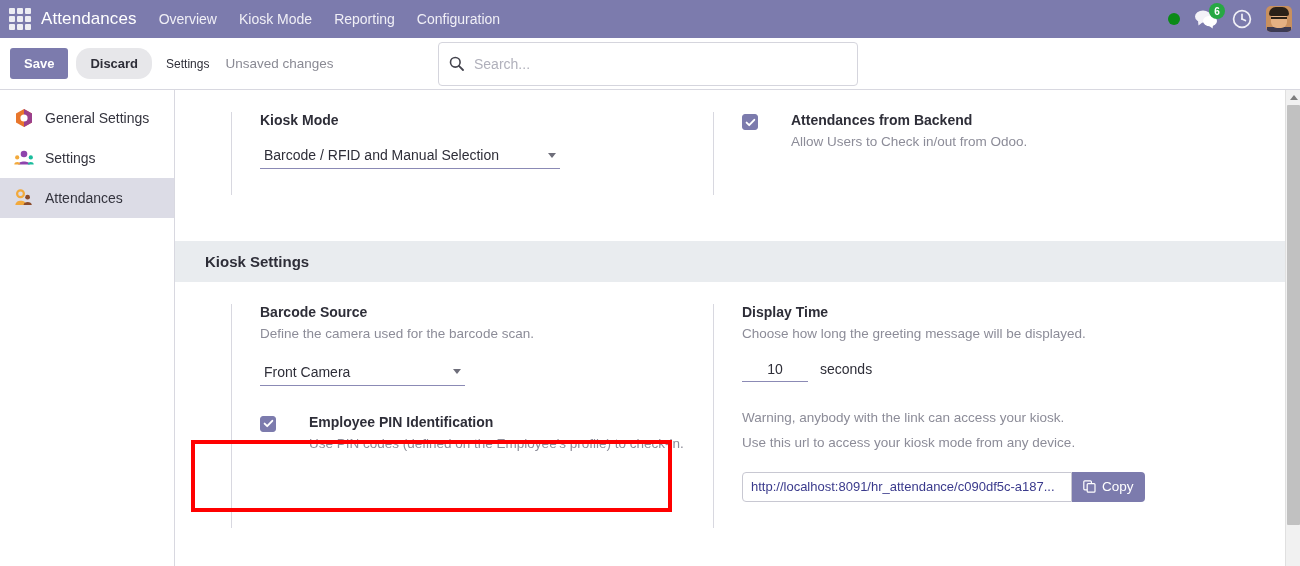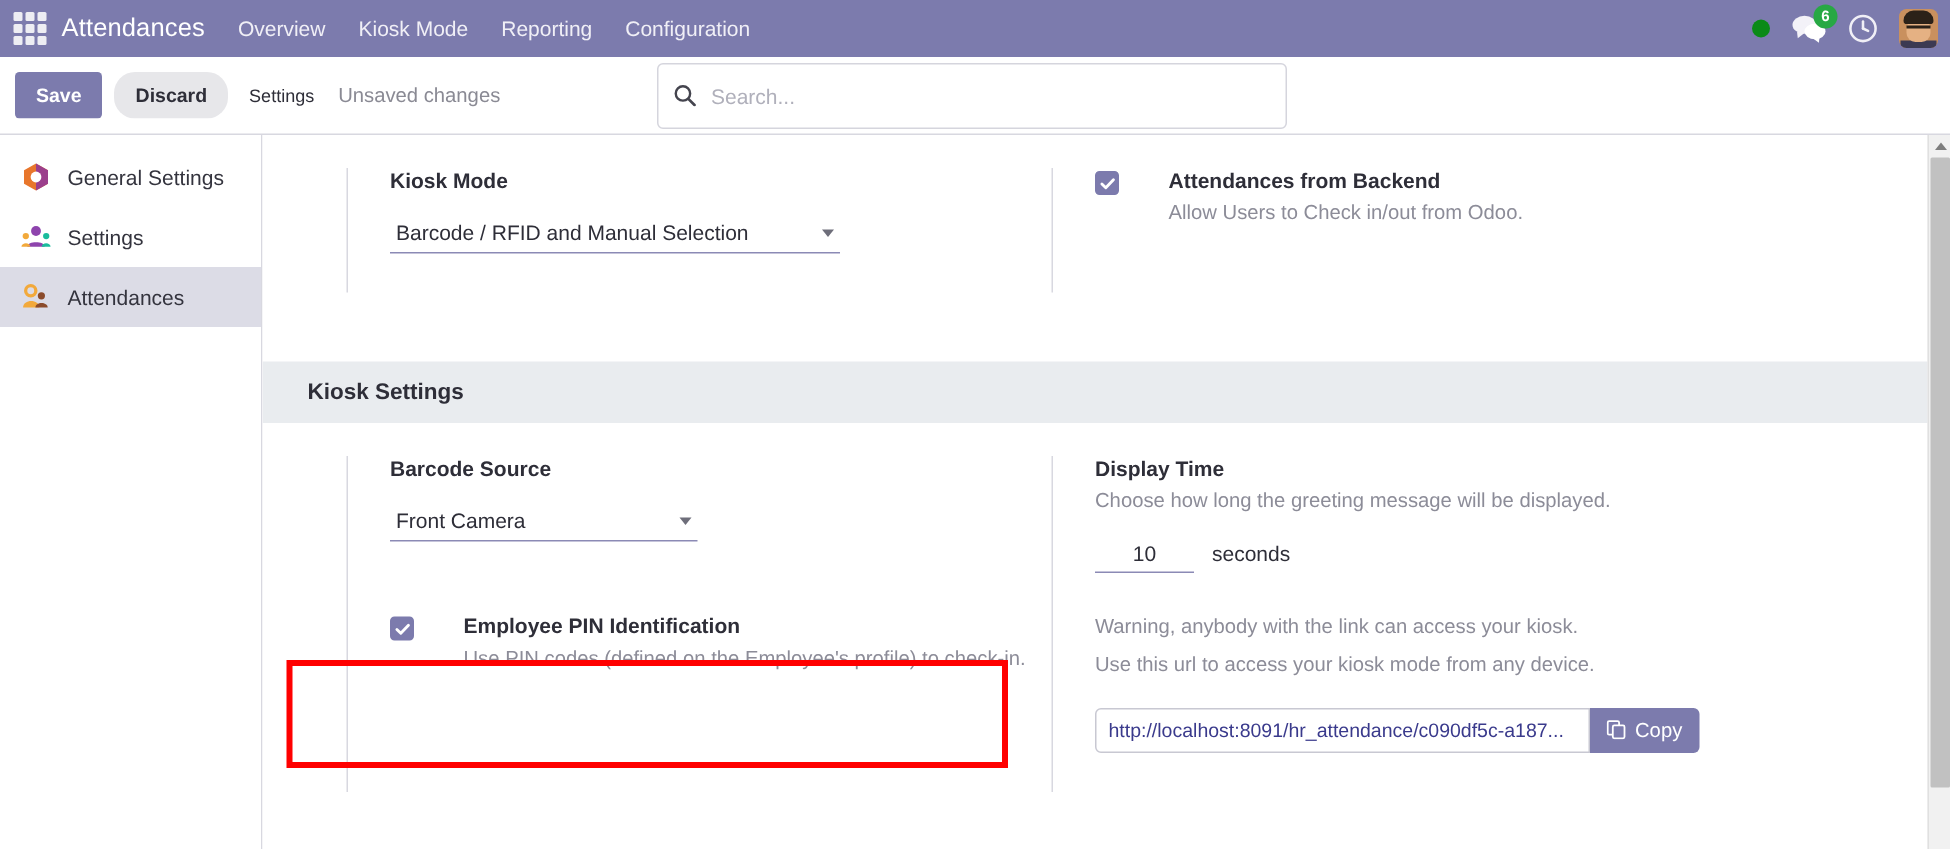--- a/index.html
+++ b/index.html
@@ -119,21 +119,21 @@
   .section-head {
     background: #E9ECEF; height: 41px; display: flex; align-items: center;
     padding-left: 30px; font-size: 15px; font-weight: bold; color: #2E2E38;
     width: 1110px;
   }
   .section-body { display: flex; padding: 22px 0 0 0; }
   .col {
     width: 470px; padding-left: 28px; border-left: 1px solid #D8D8E0;
     margin-left: 56px;
   }
-  .col.right { margin-left: 0; }
+  .col.right { margin-left: 12px; }
 
   .setting { margin-bottom: 26px; }
   .setting-row { display: flex; align-items: flex-start; }
   .setting-title { font-size: 14px; font-weight: bold; color: #2E2E38; }
   .setting-desc { font-size: 13.5px; color: #8C8C98; margin-top: 4px; line-height: 1.55; }
 
   .cbox {
     width: 16px; height: 16px; border-radius: 3px;
     background: #7C7BAD; border: 1px solid #7C7BAD;
     display: flex; align-items: center; justify-content: center;
@@ -340,27 +340,28 @@
         </div>
       </div>
     </div>
 
     <div class="section-head" style="margin-top:46px">Kiosk Settings</div>
     <div class="section-body">
 
       <div class="col">
         <div class="setting">
           <div class="setting-title">Barcode Source</div>
+          <div class="setting-desc">Define the camera used for the barcode scan.</div>
           <div class="sel narrow">
             <span>Front Camera</span>
             <span class="caret"></span>
           </div>
         </div>
 
-        <div class="setting setting-row" style="margin-top:48px">
+        <div class="setting setting-row" style="margin-top:28px">
           <span class="cbox">
             <svg width="11" height="11" viewBox="0 0 11 11">
                 <polyline points="1.6,5.6 4.2,8.2 9.3,2.8" fill="none" stroke="#fff" stroke-width="1.9" stroke-linecap="round" stroke-linejoin="round"></polyline>
               </svg>
           </span>
           <span class="cbox-gap"></span>
           <span>
             <span class="setting-title" style="display:block">Employee PIN Identification</span>
             <span class="setting-desc" style="display:block">Use PIN codes (defined on the Employee's profile) to check-in.</span>
           </span>

